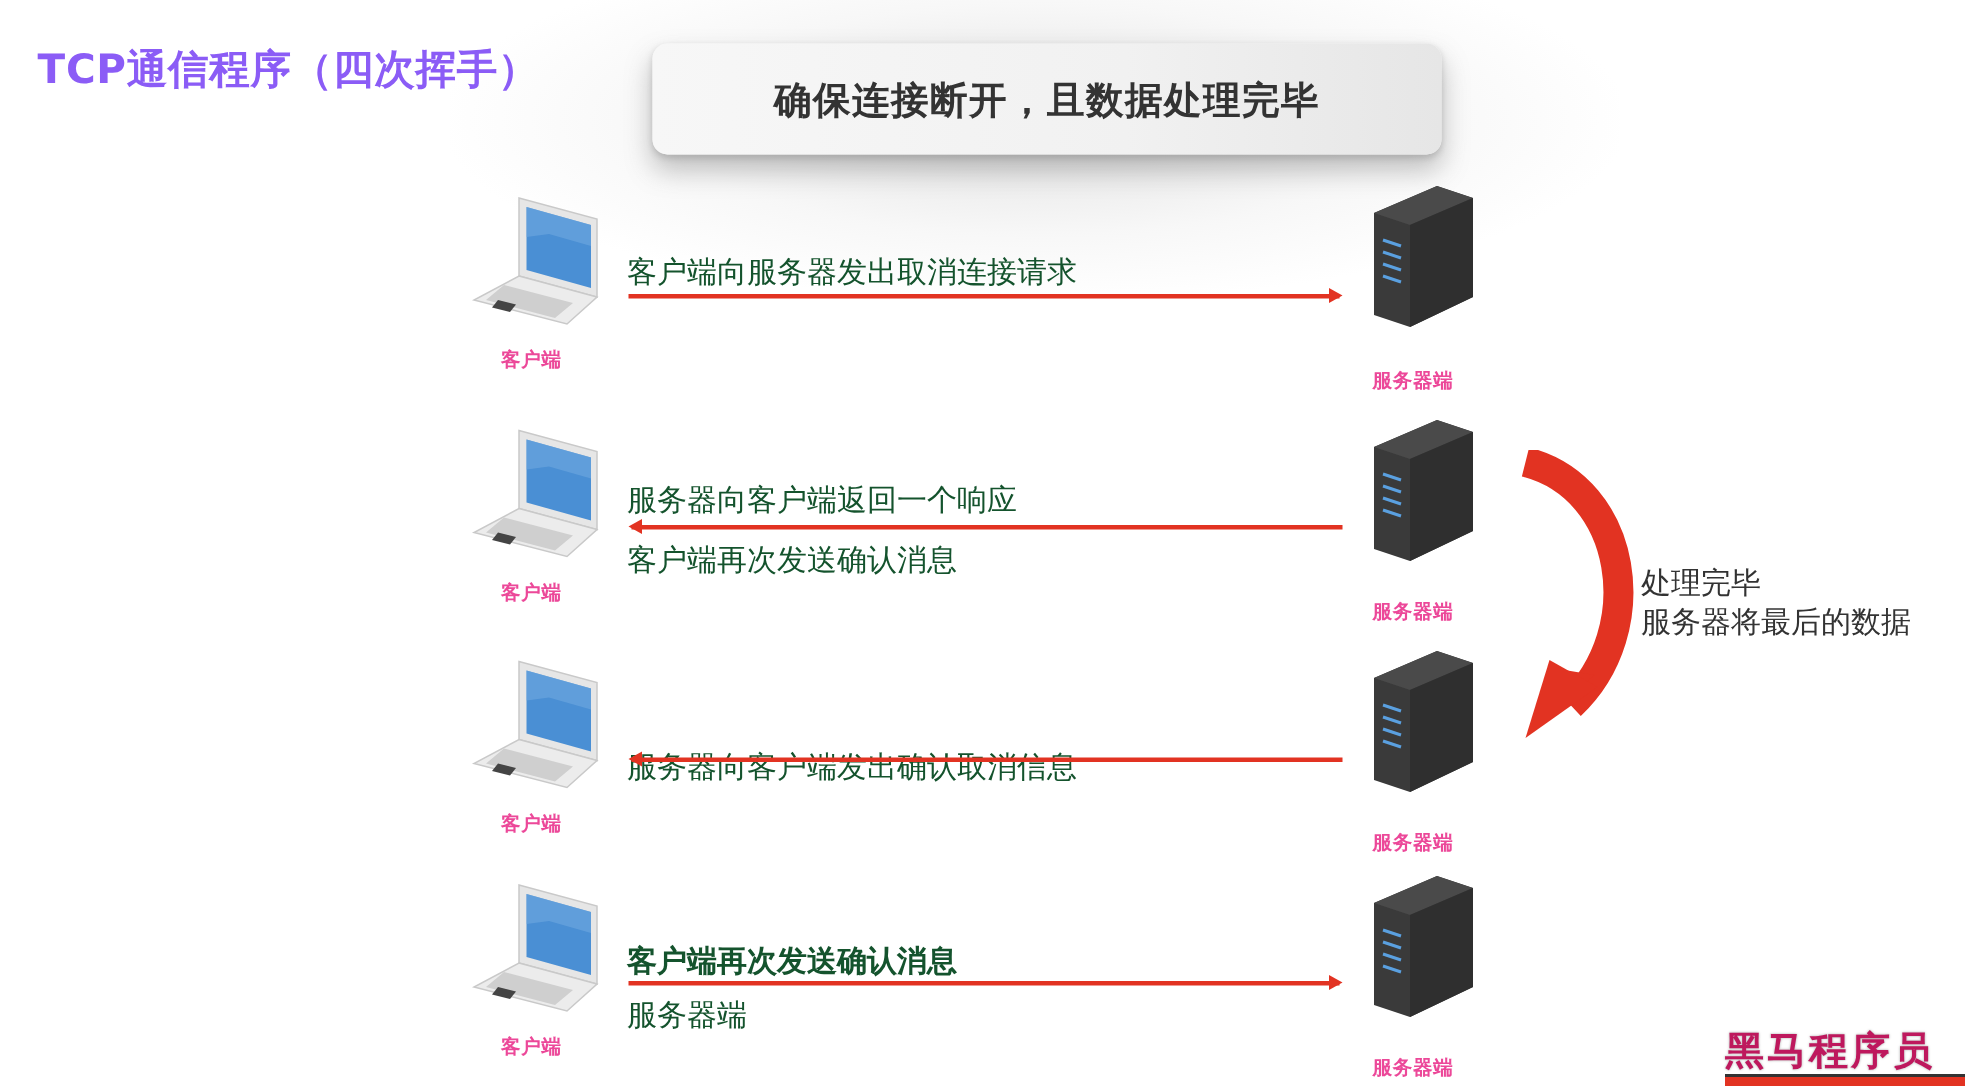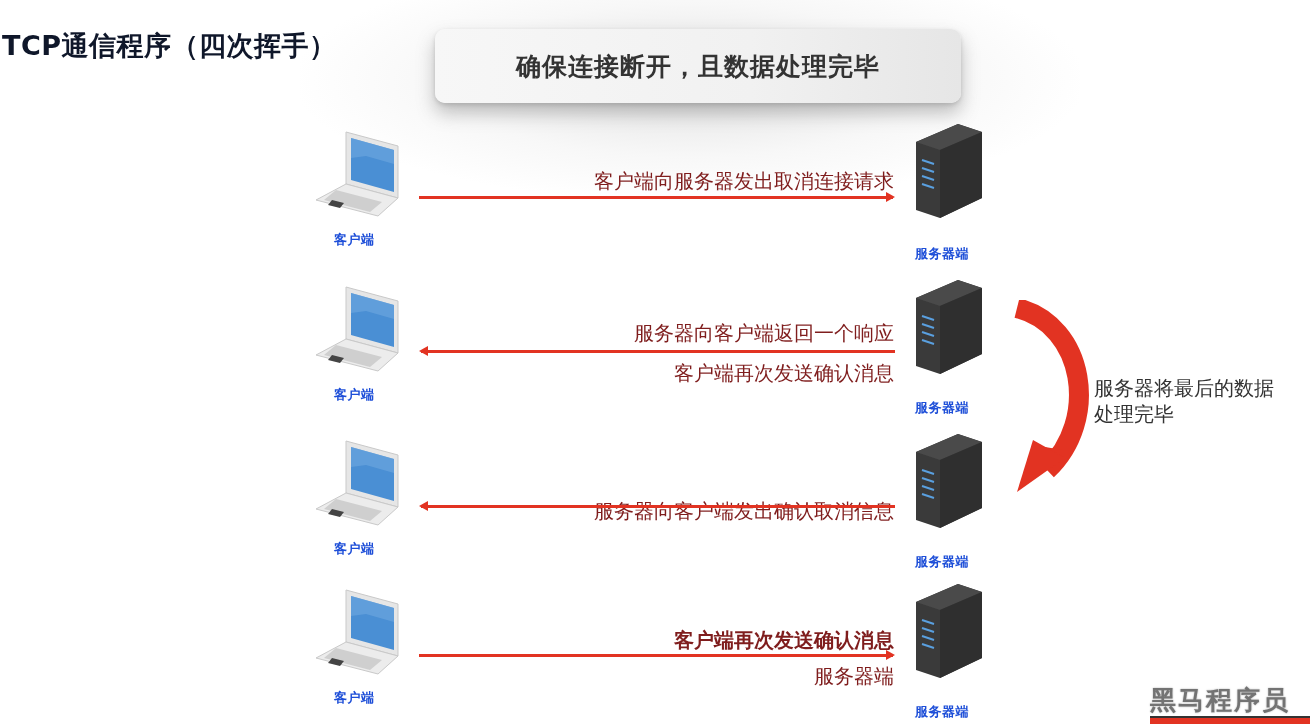--- a/index.html
+++ b/index.html
@@ -6,63 +6,63 @@
   body {
     width:1310px; height:724px; position:relative; overflow:hidden;
     background:#ffffff;
     font-family:"DejaVu Sans", "Liberation Sans", sans-serif;
   }
   .bg-shade {
     position:absolute; left:300px; top:0; width:780px; height:200px;
     background: radial-gradient(ellipse at 50% 40%, rgba(200,200,200,0.55) 0%, rgba(230,230,230,0.3) 45%, rgba(255,255,255,0) 72%);
   }
   .title {
-    position:absolute; left:2px; top:28px;
-    color:#0f172a; font-size:27px; font-weight:bold; letter-spacing:0.5px;
+    position:absolute; left:25px; top:28px;
+    color:#8b5cf6; font-size:27px; font-weight:bold; letter-spacing:0.5px;
     white-space:nowrap;
   }
   .headline-box {
     position:absolute; left:435px; top:29px; width:526px; height:74px;
     border-radius:10px;
     background:linear-gradient(90deg, #f7f7f7 0%, #f1f1f1 60%, #e6e6e6 100%);
     box-shadow: 0 10px 18px rgba(120,120,120,0.45), 0 2px 4px rgba(0,0,0,0.15);
     display:flex; align-items:center; justify-content:center;
   }
   .headline-text {
     font-size:25px; font-weight:bold; color:#333333; letter-spacing:1px;
   }
   .node { position:absolute; }
   .laptop { width:100px; height:90px; }
   .server { width:80px; height:100px; }
   .node-label {
-    position:absolute; font-size:13px; font-weight:bold; color:#1d4ed8;
+    position:absolute; font-size:13px; font-weight:bold; color:#ec4899;
     white-space:nowrap; letter-spacing:0.5px;
   }
   .msg {
-    position:absolute; font-size:20px; color:#7f1d1d; white-space:nowrap;
-    text-align:right;
+    position:absolute; font-size:20px; color:#14532d; white-space:nowrap;
+    text-align:left;
   }
   .arrow {
     position:absolute; height:3px; background:#e23322;
   }
   .arrow.right::after {
     content:""; position:absolute; right:-2px; top:-4px;
     border-left:9px solid #e23322; border-top:5.5px solid transparent; border-bottom:5.5px solid transparent;
   }
   .arrow.left::before {
     content:""; position:absolute; left:-2px; top:-4px;
     border-right:9px solid #e23322; border-top:5.5px solid transparent; border-bottom:5.5px solid transparent;
   }
   .curve { position:absolute; left:1005px; top:300px; width:100px; height:205px; }
   .side-note {
     position:absolute; left:1094px; top:375px; font-size:20px; color:#333333;
     line-height:26px; white-space:nowrap;
   }
   .watermark {
-    position:absolute; left:1150px; top:683px; font-size:26px; color:#737373;
+    position:absolute; left:1150px; top:683px; font-size:26px; color:#be185d;
     font-weight:bold; letter-spacing:2px;
     text-shadow: 0 0 1px #cccccc, 0 0 2px #bbbbbb;
     white-space:nowrap;
   }
   .watermark-bar {
     position:absolute; left:1150px; top:716px; width:160px; height:8px; background:#e23322;
     border-top:2px solid #333;
   }
 </style>
 </head>
@@ -160,18 +160,18 @@
 <div class="arrow right" style="left:419px;top:654px;width:474px;"></div>
 <div class="msg" style="left:418px;top:663px;width:476px;">服务器端</div>
 
 <svg class="curve" viewBox="0 0 100 205">
   <path d="M12,8 C80,25 95,120 42,170" fill="none" stroke="#e23322" stroke-width="20" stroke-linecap="butt"></path>
   <polygon points="14,188 58,150 34,146 26,160" fill="#e23322"></polygon>
   <polygon points="12,192 60,158 28,140" fill="#e23322"></polygon>
 </svg>
 
 <div class="side-note">
+  <div>处理完毕</div>
   <div>服务器将最后的数据</div>
-  <div>处理完毕</div>
 </div>
 
 <div class="watermark">黑马程序员</div>
 <div class="watermark-bar"></div>
 
 </body></html>

